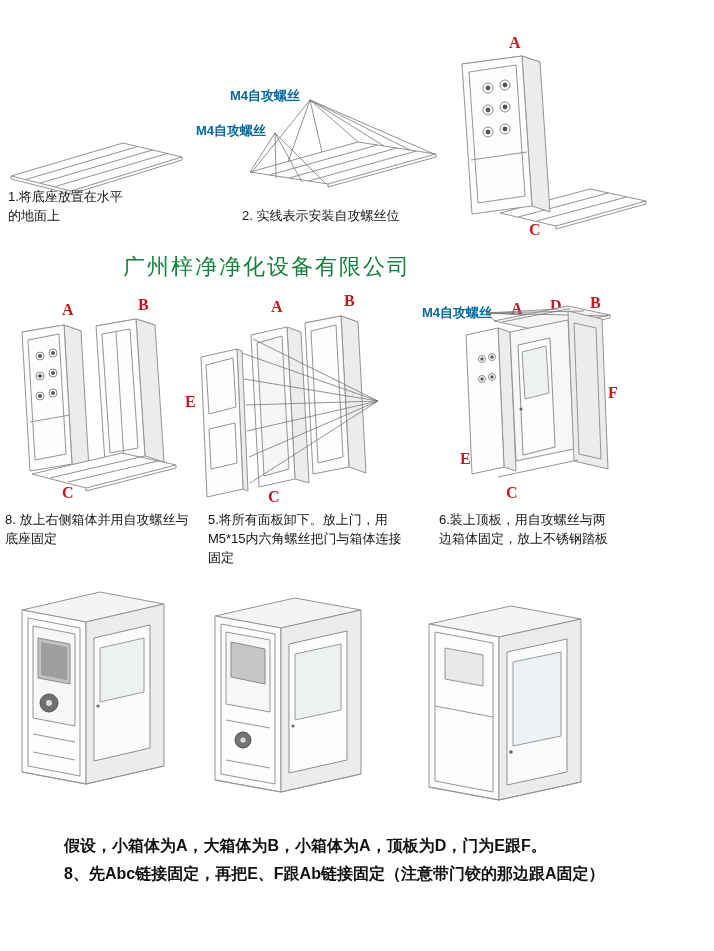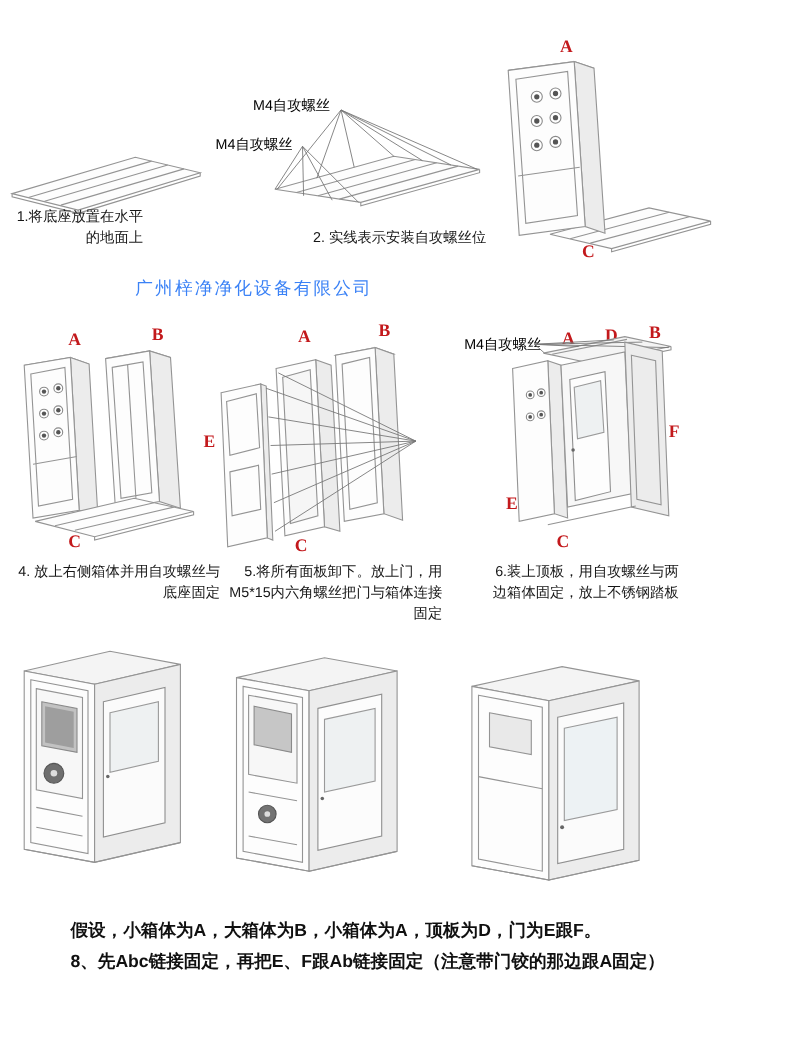--- a/index.html
+++ b/index.html
@@ -2,30 +2,30 @@
 <html><head>
 <meta charset="utf-8">
 <style>
   * { margin:0; padding:0; box-sizing:border-box; }
   html,body { background:#ffffff; }
   .page {
     position:relative; width:714px; height:951px; background:#ffffff;
     font-family:"Liberation Sans","DejaVu Sans",sans-serif; overflow:hidden;
   }
   svg { position:absolute; overflow:visible; }
-  .caption { position:absolute; font-size:13px; line-height:1.45; color:#161616;text-align:right; }
+  .caption { position:absolute; font-size:13px; line-height:1.45; color:#161616; }
   .rlabel {
     position:absolute; font-family:"Liberation Serif","DejaVu Serif",serif;
     font-weight:bold; font-size:16px; color:#c3191c;
   }
-  .ann { position:absolute; font-size:13px; font-weight:normal; color:#000000; line-height:1.3; }
+  .ann { position:absolute; font-size:13px; font-weight:bold; color:#0369a1; line-height:1.3; }
   .company {
     position:absolute; left:123px; top:252px; width:320px;
     font-family:"Liberation Serif","DejaVu Serif",serif;
-    font-size:16px; letter-spacing:2px; color:#3b82f6; white-space:nowrap;
+    font-size:22px; letter-spacing:2px; color:#15803d; white-space:nowrap;
   }
   .fline { position:absolute; left:64px; font-size:16px; font-weight:bold; color:#101010; white-space:nowrap; }
   .ln   { stroke:#949494; fill:none; stroke-width:1; }
   .thin { stroke:#767676; fill:none; stroke-width:0.8; }
   .face-f { fill:#fdfdfd; stroke:#949494; stroke-width:1; }
   .face-s { fill:#ececec; stroke:#949494; stroke-width:1; }
   .face-t { fill:#f4f4f4; stroke:#949494; stroke-width:1; }
   .hole  { fill:#ffffff; stroke:#8a8a8a; stroke-width:1; }
   .holec { fill:#555555; }
 </style>
@@ -134,21 +134,21 @@
       <line class="ln" x1="106" y1="19.5" x2="114" y2="148"></line>
     </g>
     <g>
       <polygon class="face-f" points="22,162 112,141 166,153 76,176"></polygon>
       <line class="ln" x1="40" y1="166" x2="130" y2="145"></line>
       <line class="ln" x1="58" y1="170" x2="148" y2="149"></line>
       <polyline class="ln" points="76,176 76,179 166,156 166,153"></polyline>
     </g>
   </svg>
   <span class="rlabel" style="left:62px;top:484px">C</span>
-  <div class="caption" style="left:5px;top:511px;width:195px">4. 放上右侧箱体并用自攻螺丝与底座固定</div>
+  <div class="caption" style="left:5px;top:511px;width:195px">8. 放上右侧箱体并用自攻螺丝与底座固定</div>
 
   <span class="rlabel" style="left:271px;top:298px">A</span>
   <span class="rlabel" style="left:344px;top:292px">B</span>
   <span class="rlabel" style="left:185px;top:393px">E</span>
   <svg style="left:195px;top:307px" width="190" height="200" viewBox="0 0 190 200">
     <g>
       <polygon class="face-s" points="42,42 47,44 53,184 48,182"></polygon>
       <polygon class="face-f" points="6,50 42,42 48,182 12,190"></polygon>
       <polygon class="ln" points="11,58 38,51 41,100 14,107"></polygon>
       <polygon class="ln" points="14,122 40,116 42,156 16,162"></polygon>

